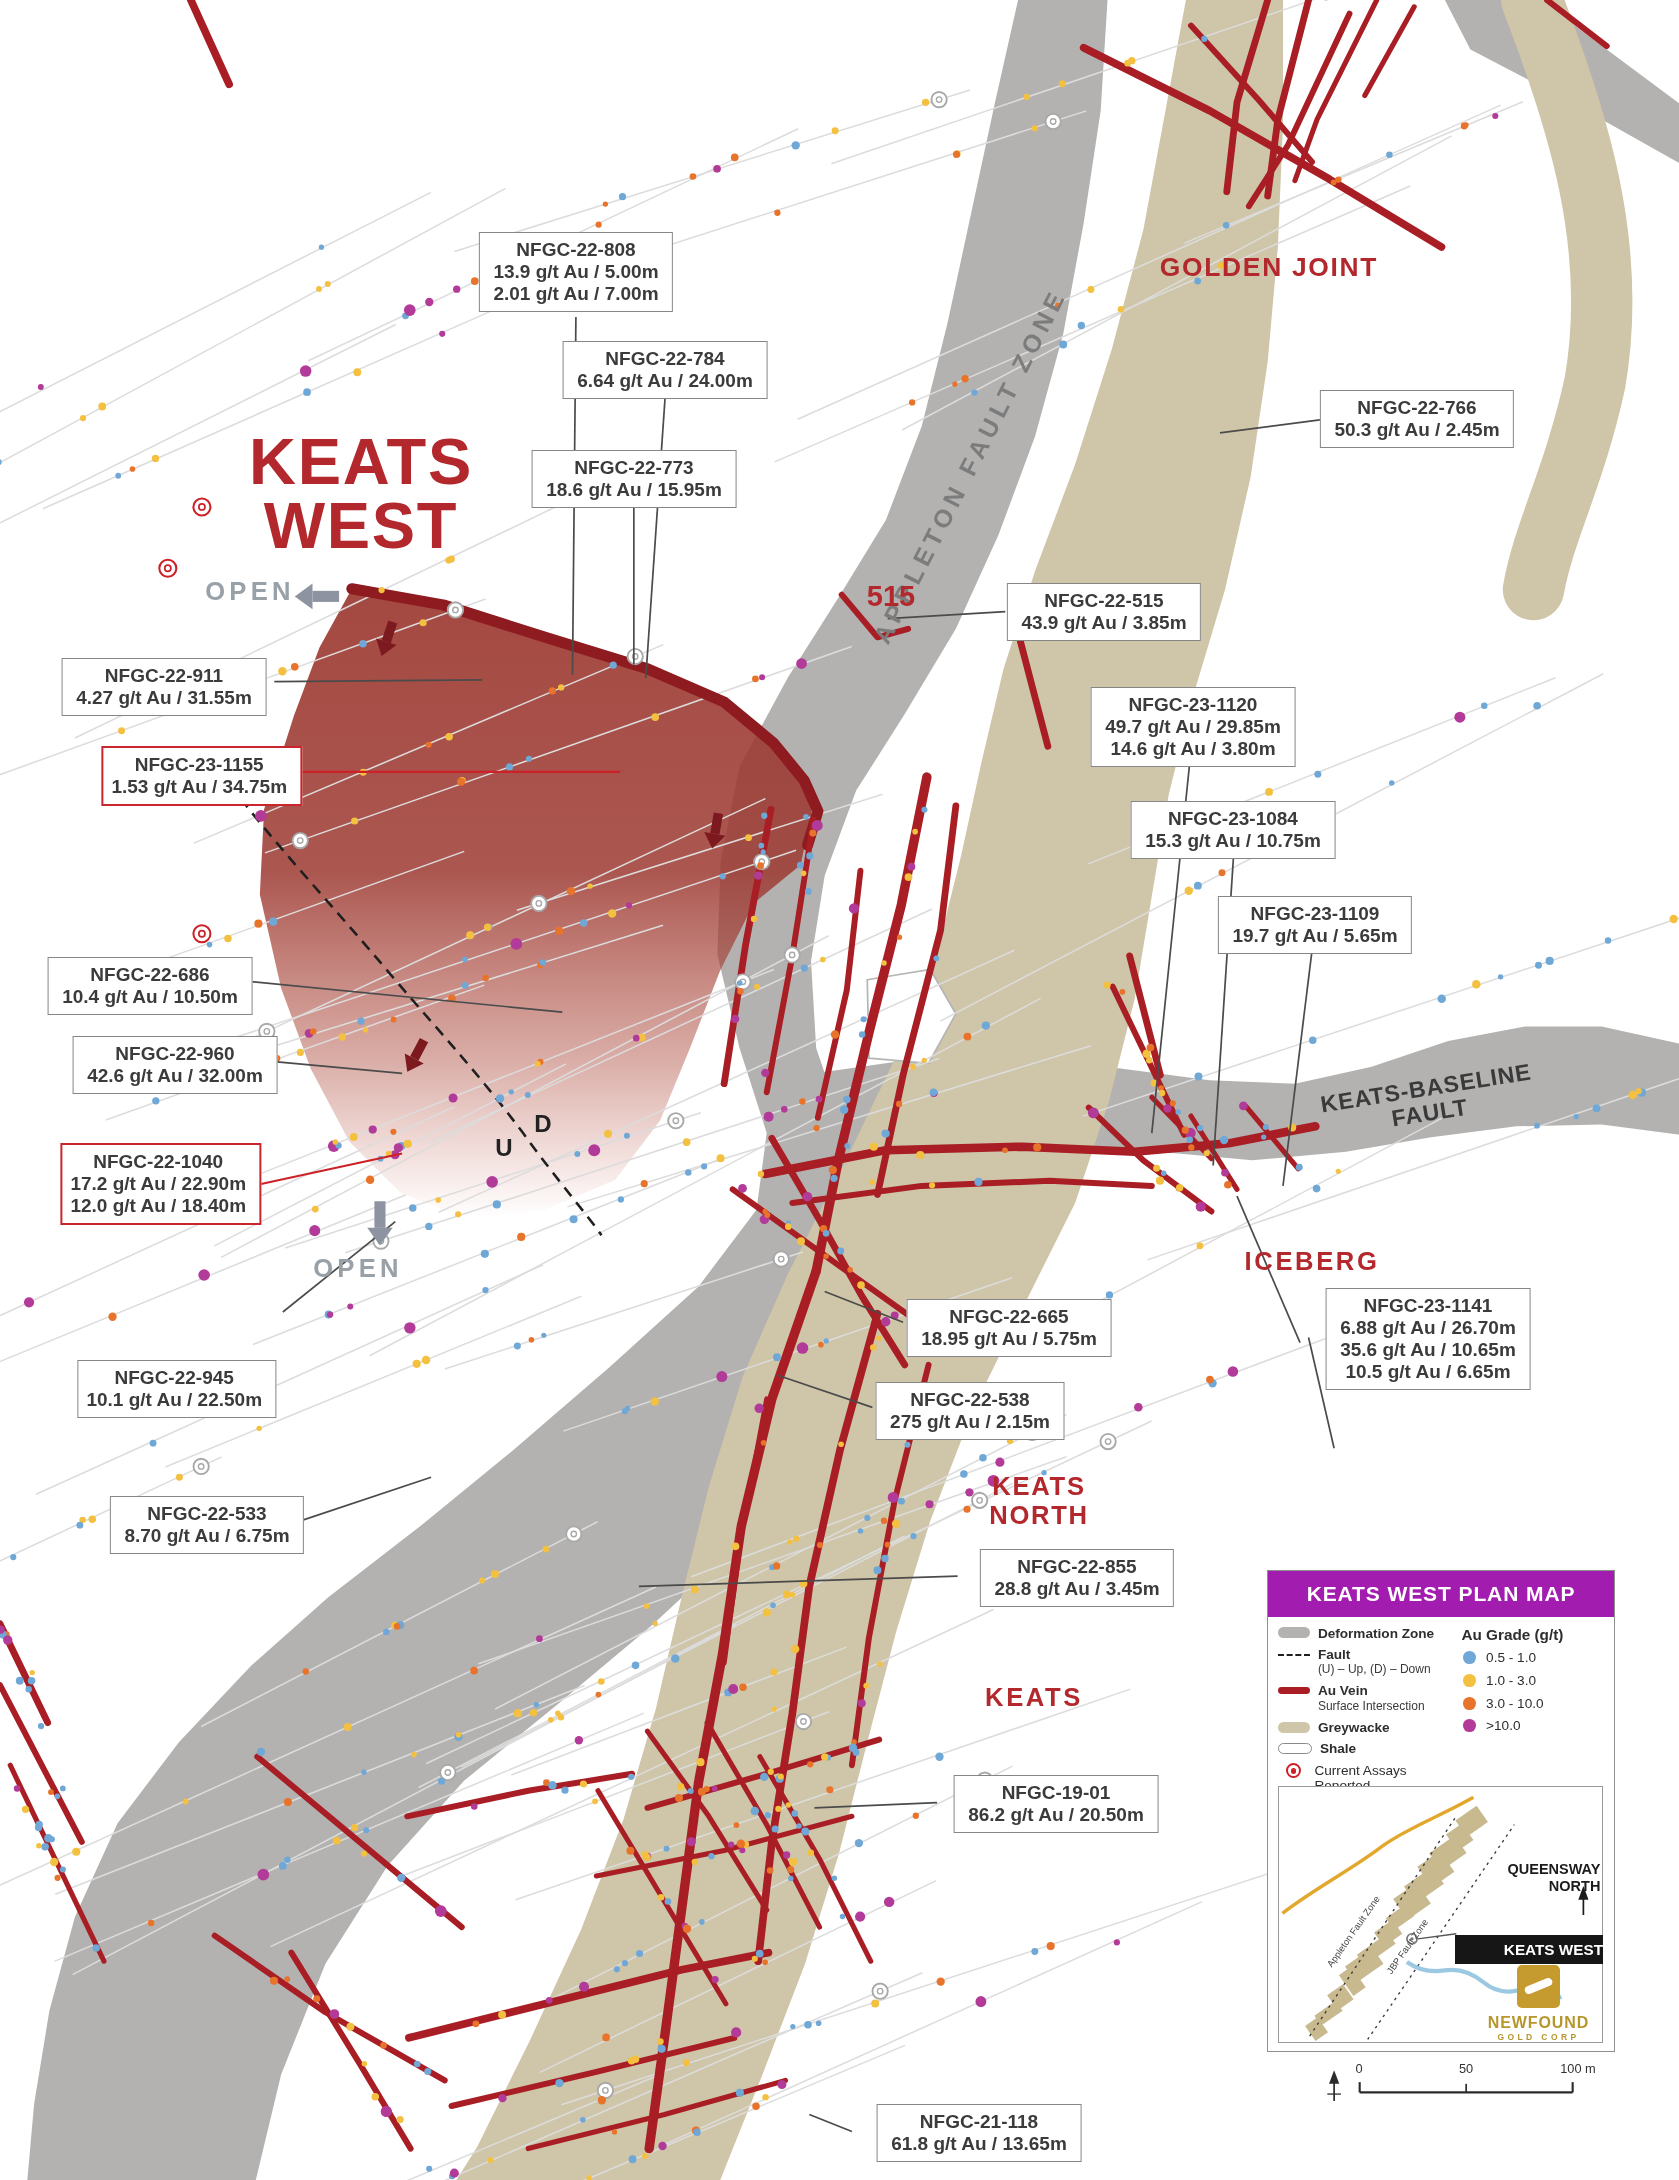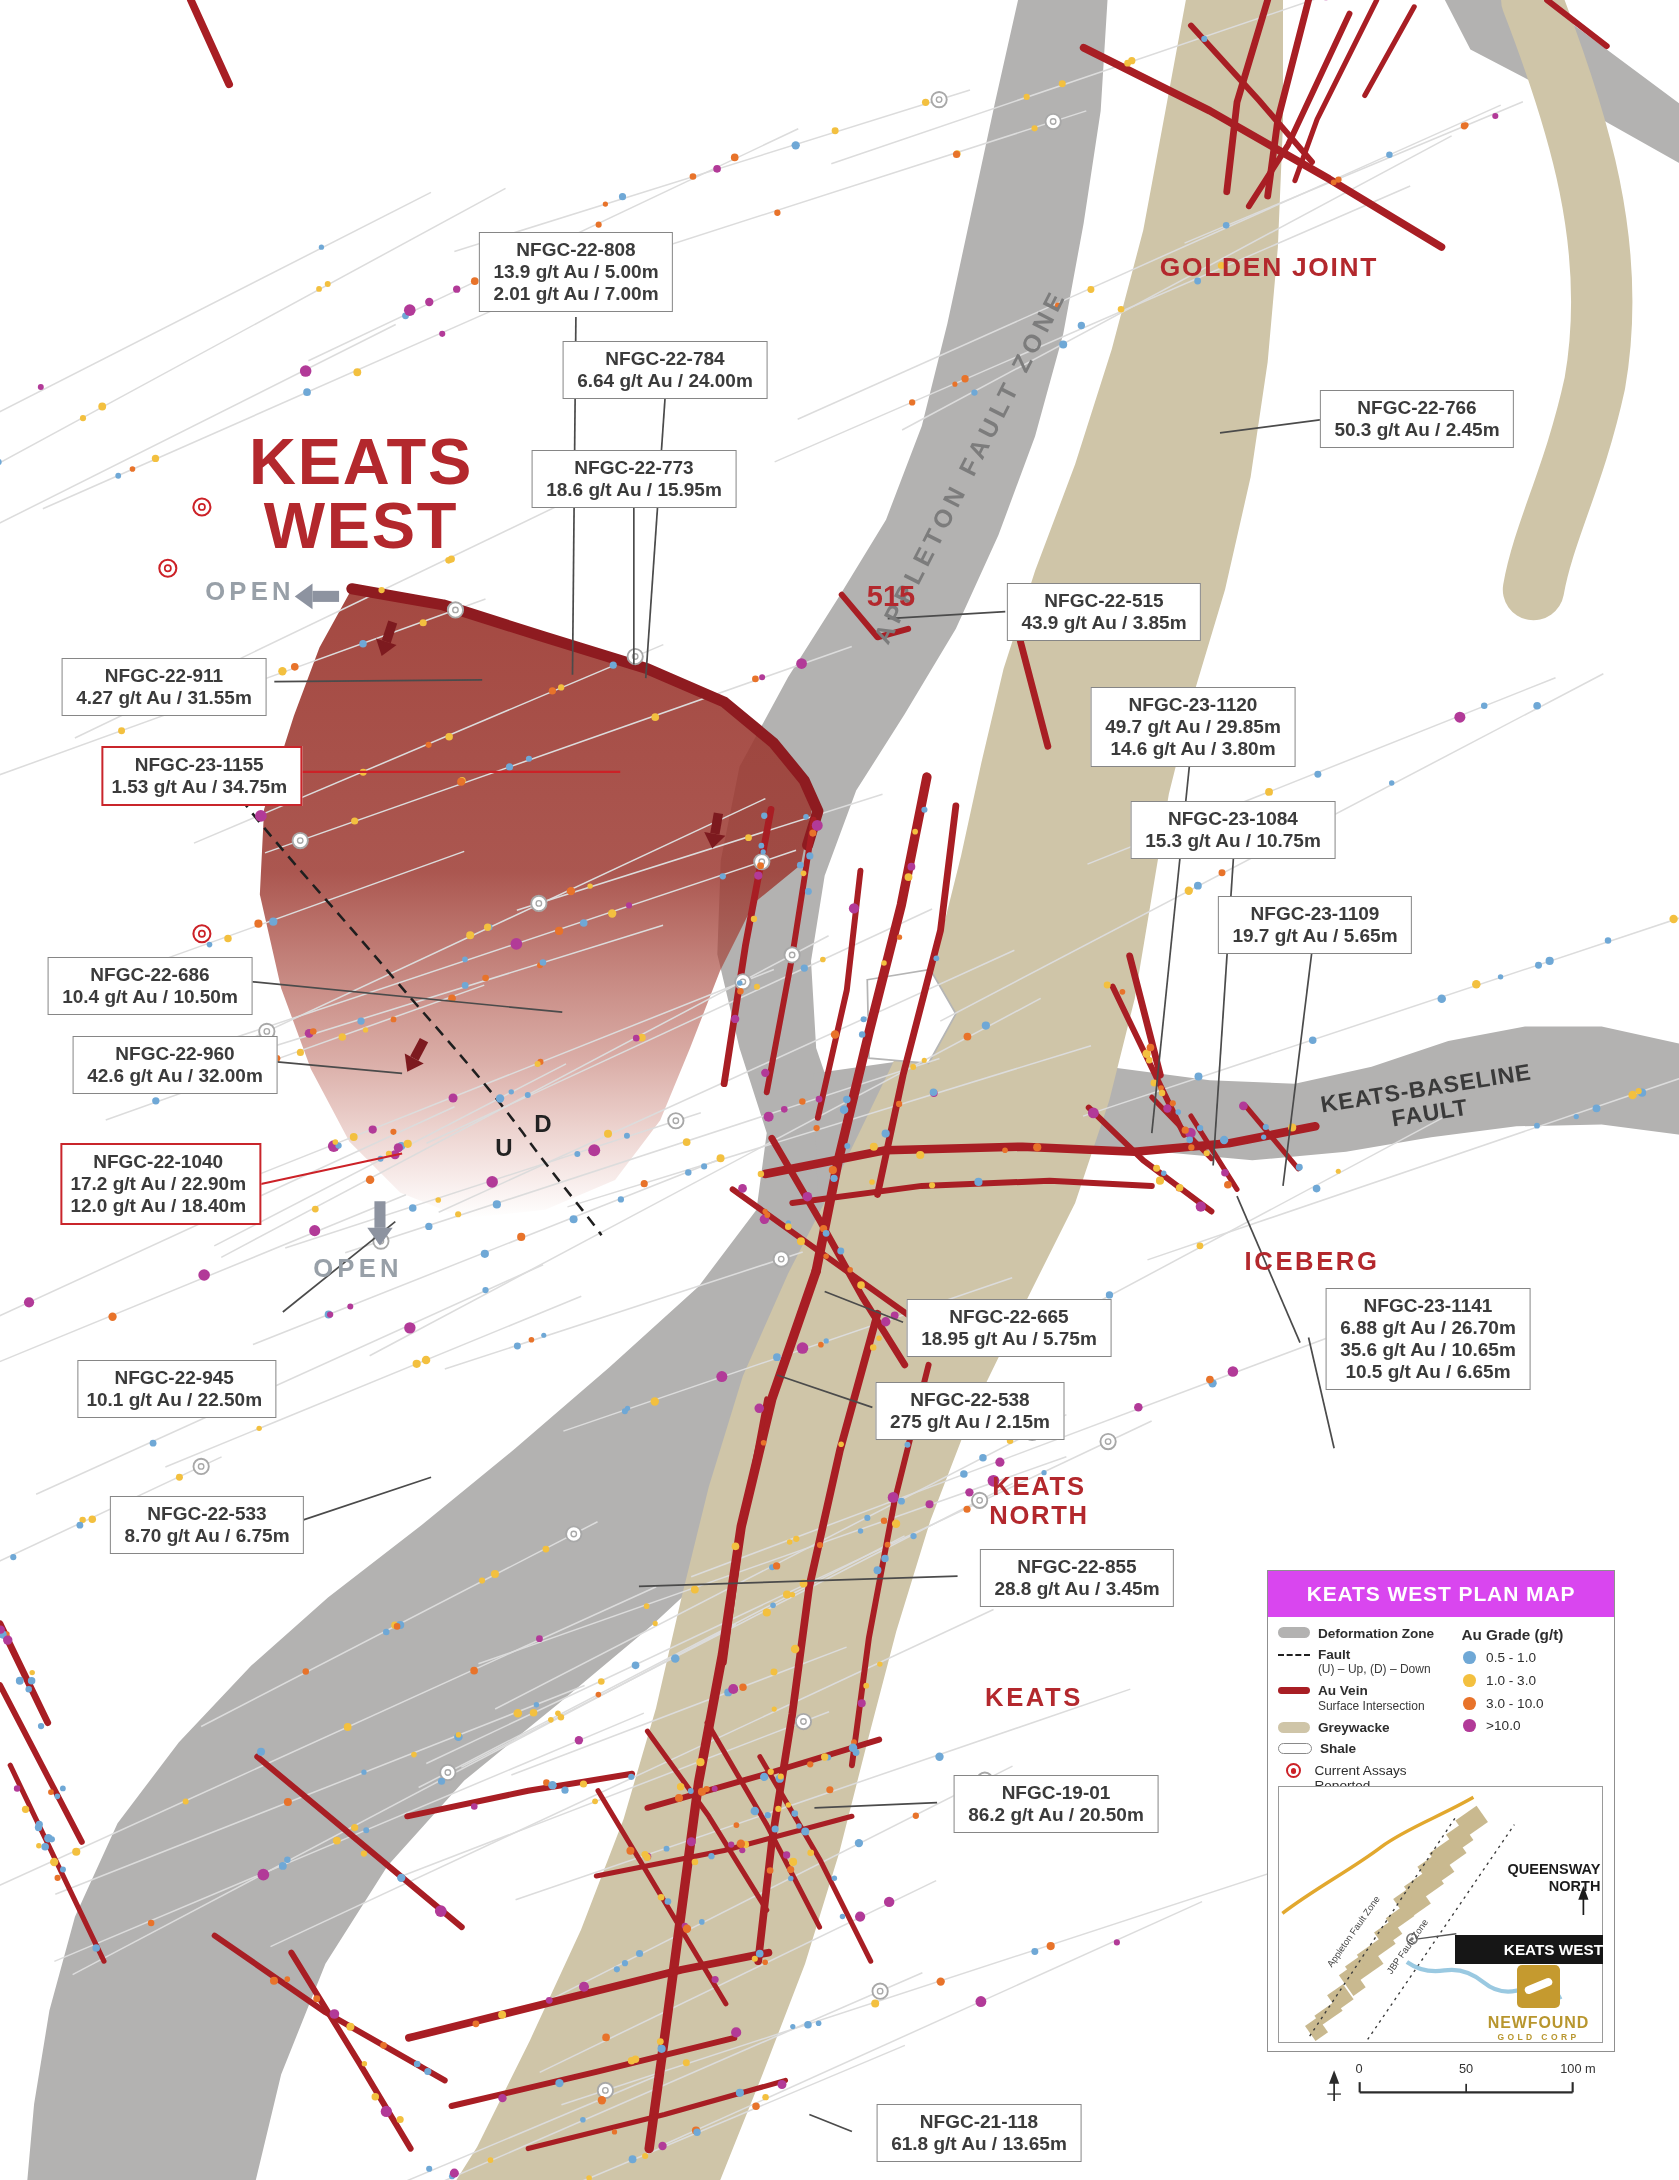--- a/index.html
+++ b/index.html
@@ -15,21 +15,21 @@
 
   .callout{position:absolute;transform:translateX(-50%);background:#fff;
        border:1.7px solid #868686;padding:6px 13.6px;text-align:center;
        font-weight:700;font-size:19px;line-height:22px;color:#3b3b3b;
        white-space:nowrap;z-index:3;}
   .callout.redbox{border:2.6px solid #c9252b;padding-left:8px;}
 
   
   .legend{position:absolute;left:1267px;top:1570px;width:348px;height:482px;
        background:#fff;border:0.9px solid #8f8f8f;z-index:5;box-sizing:border-box;}
-  .legend-title{height:46px;line-height:46px;background:#d946ef;color:#fff;
+  .legend-title{height:46px;line-height:46px;background:#a21caf;color:#fff;
        font-weight:700;font-size:21px;text-align:center;letter-spacing:0.9px;}
   .legend-body{display:flex;padding:8.5px 8.5px 0 10.2px;}
   .lcol{width:55%;}
   .rcol{width:45%;padding-left:3.4px;}
   .litem{display:flex;align-items:flex-start;margin-bottom:6px;
        font-size:13.6px;font-weight:700;color:#2e2e2e;line-height:15.3px;}
   .litem .txt .sub{display:block;font-size:12px;font-weight:400;color:#3a3a3a;}
   .sw{flex:none;width:32px;margin-right:7.7px;margin-top:1.7px;}
   .sw-deform{height:11px;background:#b3b2b1;border-radius:6px;}
   .sw-fault{height:0;border-top:2.6px dashed #1f1f1f;margin-top:6.8px;}

